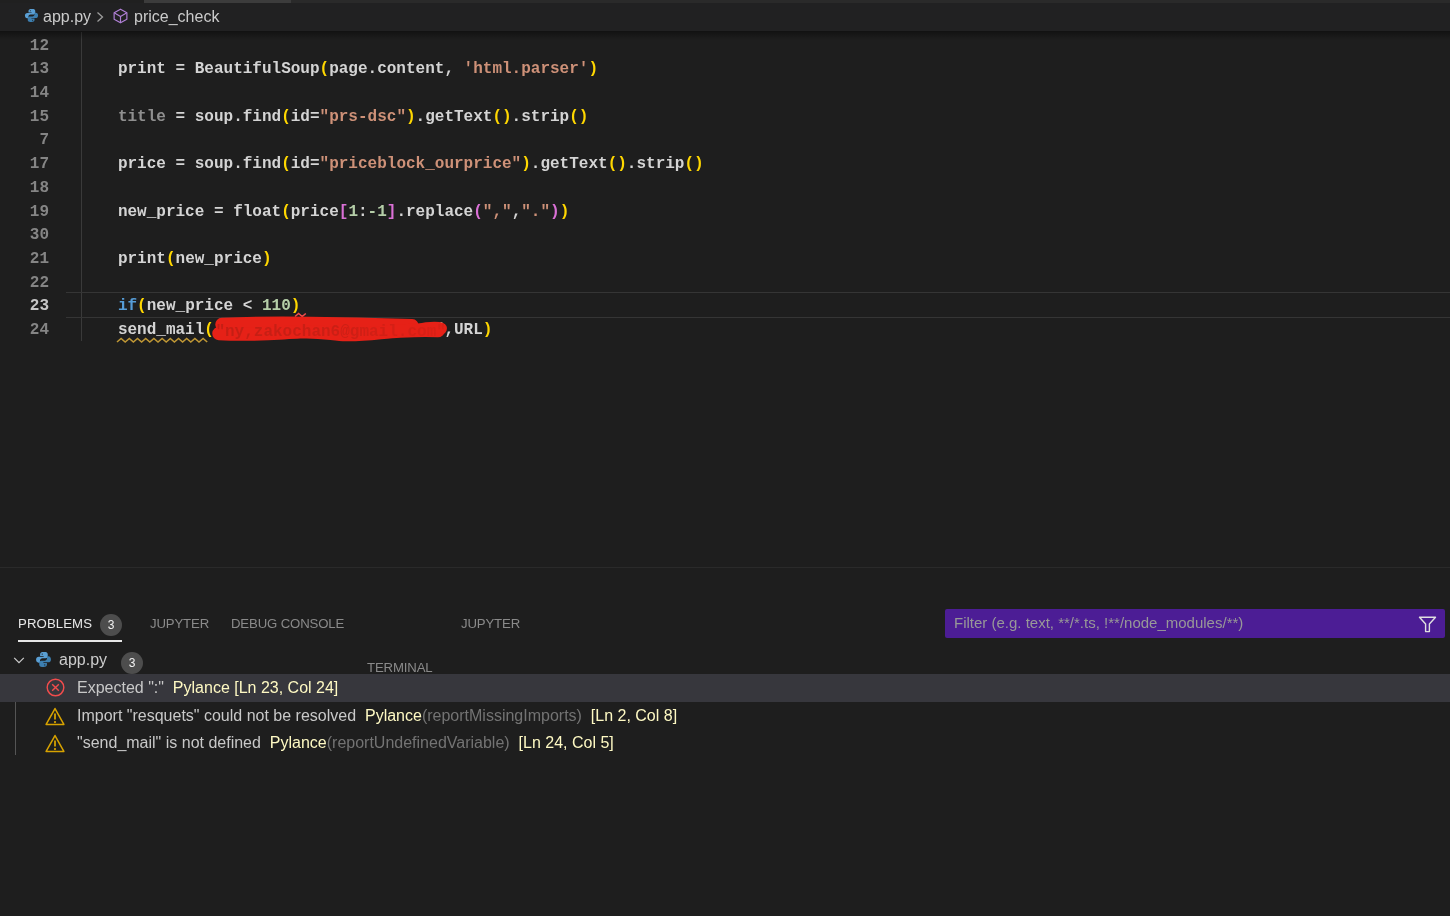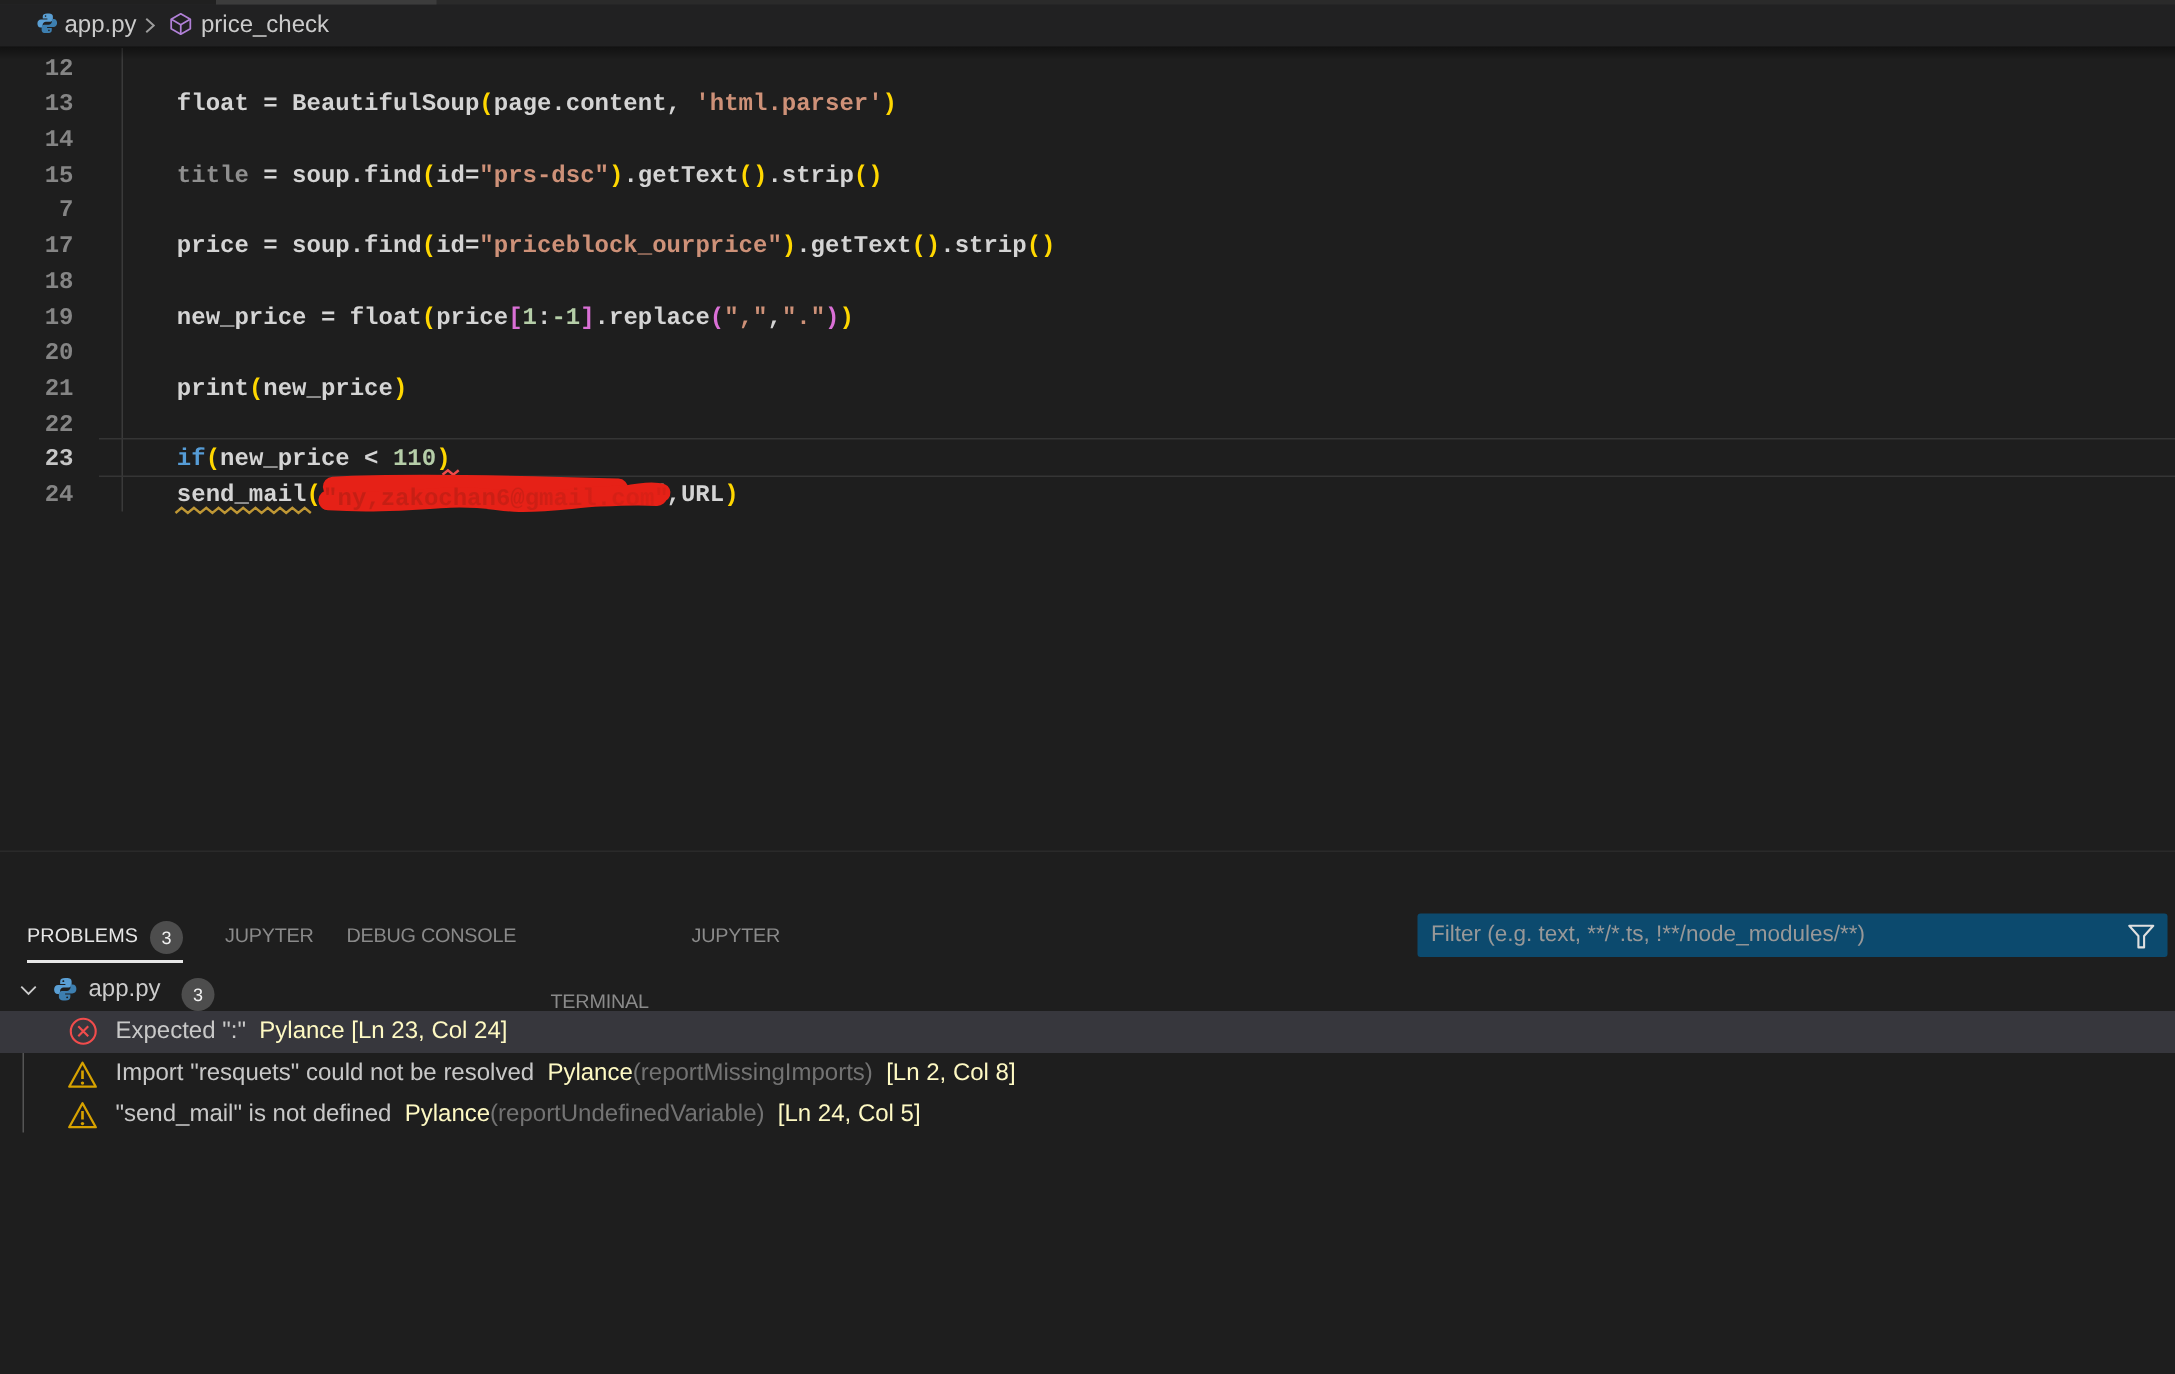--- a/index.html
+++ b/index.html
@@ -17,21 +17,21 @@
   .lnum{width:49px;text-align:right;color:#858585;font-family:"Liberation Mono",monospace;font-size:16px;line-height:23.72px;}
   .cl{left:79.5px;white-space:pre;font-family:"Liberation Mono",monospace;font-size:16px;line-height:23.72px;letter-spacing:0px;color:#d4d4d4;}
   .b1{color:#ffd700}.b2{color:#da70d6}.s{color:#ce9178}.n{color:#b5cea8}.kw{color:#569cd6}.dim{color:#8f8f8f}
   #indentguide{left:81px;top:1px;width:1px;height:309px;background:#3a3a3a;}
   #curline{left:66px;top:261.2px;width:1384px;height:23.7px;border-top:1px solid #353535;border-bottom:1px solid #353535;}
   
   #panel{left:0;top:567px;width:1450px;height:349px;background:#1e1e1e;border-top:1px solid #2a2a2a;}
   .ptab{top:48px;font-size:13.2px;letter-spacing:-0.15px;color:#8a8a8a;}
   .badge{width:22px;height:22px;border-radius:11px;background:#4d4d4d;color:#f2f2f2;font-size:12px;text-align:center;line-height:22px;}
   #probunderline{left:18px;top:71.5px;width:104px;height:2px;background:#e7e7e7;}
-  #filterbox{left:945px;top:40.5px;width:500px;height:29px;background:#0c4a6e;border-radius:2px;}
+  #filterbox{left:945px;top:40.5px;width:500px;height:29px;background:#4c1d95;border-radius:2px;}
   #filterbox span{position:absolute;left:9px;top:5px;font-size:15px;color:#989898;}
   .prow{left:0;width:1450px;height:27.7px;}
   .ptext{position:absolute;top:50%;transform:translateY(-50%);white-space:pre;font-size:16px;color:#c8c8c8;}
   .gray{color:#fef9c3}
   .link{color:#737373;}
   #treeguide{left:15px;top:109px;width:1px;height:78px;background:#555555;}
 </style>
 </head>
 <body>
 
@@ -67,28 +67,28 @@
     <div id="edshadow" class="abs"></div>
     <div id="gutter">
       <div class="abs lnum" style="top:3.5px;color:#858585">12</div>
       <div class="abs lnum" style="top:27.2px;color:#858585">13</div>
       <div class="abs lnum" style="top:50.9px;color:#858585">14</div>
       <div class="abs lnum" style="top:74.7px;color:#858585">15</div>
       <div class="abs lnum" style="top:98.4px;color:#858585">7</div>
       <div class="abs lnum" style="top:122.1px;color:#858585">17</div>
       <div class="abs lnum" style="top:145.8px;color:#858585">18</div>
       <div class="abs lnum" style="top:169.5px;color:#858585">19</div>
-      <div class="abs lnum" style="top:193.3px;color:#858585">20</div>
+      <div class="abs lnum" style="top:193.3px;color:#858585">30</div>
       <div class="abs lnum" style="top:217.0px;color:#858585">21</div>
       <div class="abs lnum" style="top:240.7px;color:#858585">22</div>
       <div class="abs lnum" style="top:264.4px;color:#c6c6c6">23</div>
       <div class="abs lnum" style="top:288.1px;color:#858585">24</div>
     </div>
     <div id="code">
-      <div class="abs cl" style="top:27.2px"><span>    </span><span>float = BeautifulSoup</span><span class="b1">(</span><span>page.content, </span><span class="s">'html.parser'</span><span class="b1">)</span></div>
+      <div class="abs cl" style="top:27.2px"><span>    </span><span>print = BeautifulSoup</span><span class="b1">(</span><span>page.content, </span><span class="s">'html.parser'</span><span class="b1">)</span></div>
       <div class="abs cl" style="top:74.7px"><span>    </span><span class="dim">title</span><span> = soup.find</span><span class="b1">(</span><span>id=</span><span class="s">"prs-dsc"</span><span class="b1">)</span><span>.getText</span><span class="b1">()</span><span>.strip</span><span class="b1">()</span></div>
       <div class="abs cl" style="top:122.1px"><span>    </span><span>price = soup.find</span><span class="b1">(</span><span>id=</span><span class="s">"priceblock_ourprice"</span><span class="b1">)</span><span>.getText</span><span class="b1">()</span><span>.strip</span><span class="b1">()</span></div>
       <div class="abs cl" style="top:169.5px"><span>    </span><span>new_price = float</span><span class="b1">(</span><span>price</span><span class="b2">[</span><span class="n">1</span><span>:</span><span class="n">-1</span><span class="b2">]</span><span>.replace</span><span class="b2">(</span><span class="s">","</span><span>,</span><span class="s">"."</span><span class="b2">)</span><span class="b1">)</span></div>
       <div class="abs cl" style="top:217.0px"><span>    </span><span>print</span><span class="b1">(</span><span>new_price</span><span class="b1">)</span></div>
       <div class="abs cl" style="top:264.4px"><span>    </span><span class="kw">if</span><span class="b1">(</span><span>new_price &lt; </span><span class="n">110</span><span class="b1">)</span></div>
       <div class="abs cl" style="top:288.1px"><span>    </span><span>send_mail</span><span class="b1">(</span><span class="s">"ny,zakochan6@gmail.com"</span><span>,URL</span><span class="b1">)</span></div>
     </div>
     <svg class="abs" style="left:0;top:0" width="1450" height="536" viewBox="0 0 1450 536">
 
       <path id="ysq" fill="none" stroke="#bf9735" stroke-width="1.6" d="M 117 311 L 121.1 307.5 L 125.2 311.0 L 129.3 307.5 L 133.4 311.0 L 137.5 307.5 L 141.6 311.0 L 145.7 307.5 L 149.8 311.0 L 153.9 307.5 L 158.0 311.0 L 162.1 307.5 L 166.2 311.0 L 170.3 307.5 L 174.4 311.0 L 178.5 307.5 L 182.6 311.0 L 186.7 307.5 L 190.8 311.0 L 194.9 307.5 L 199.0 311.0 L 203.1 307.5 L 207.2 311.0"></path>

